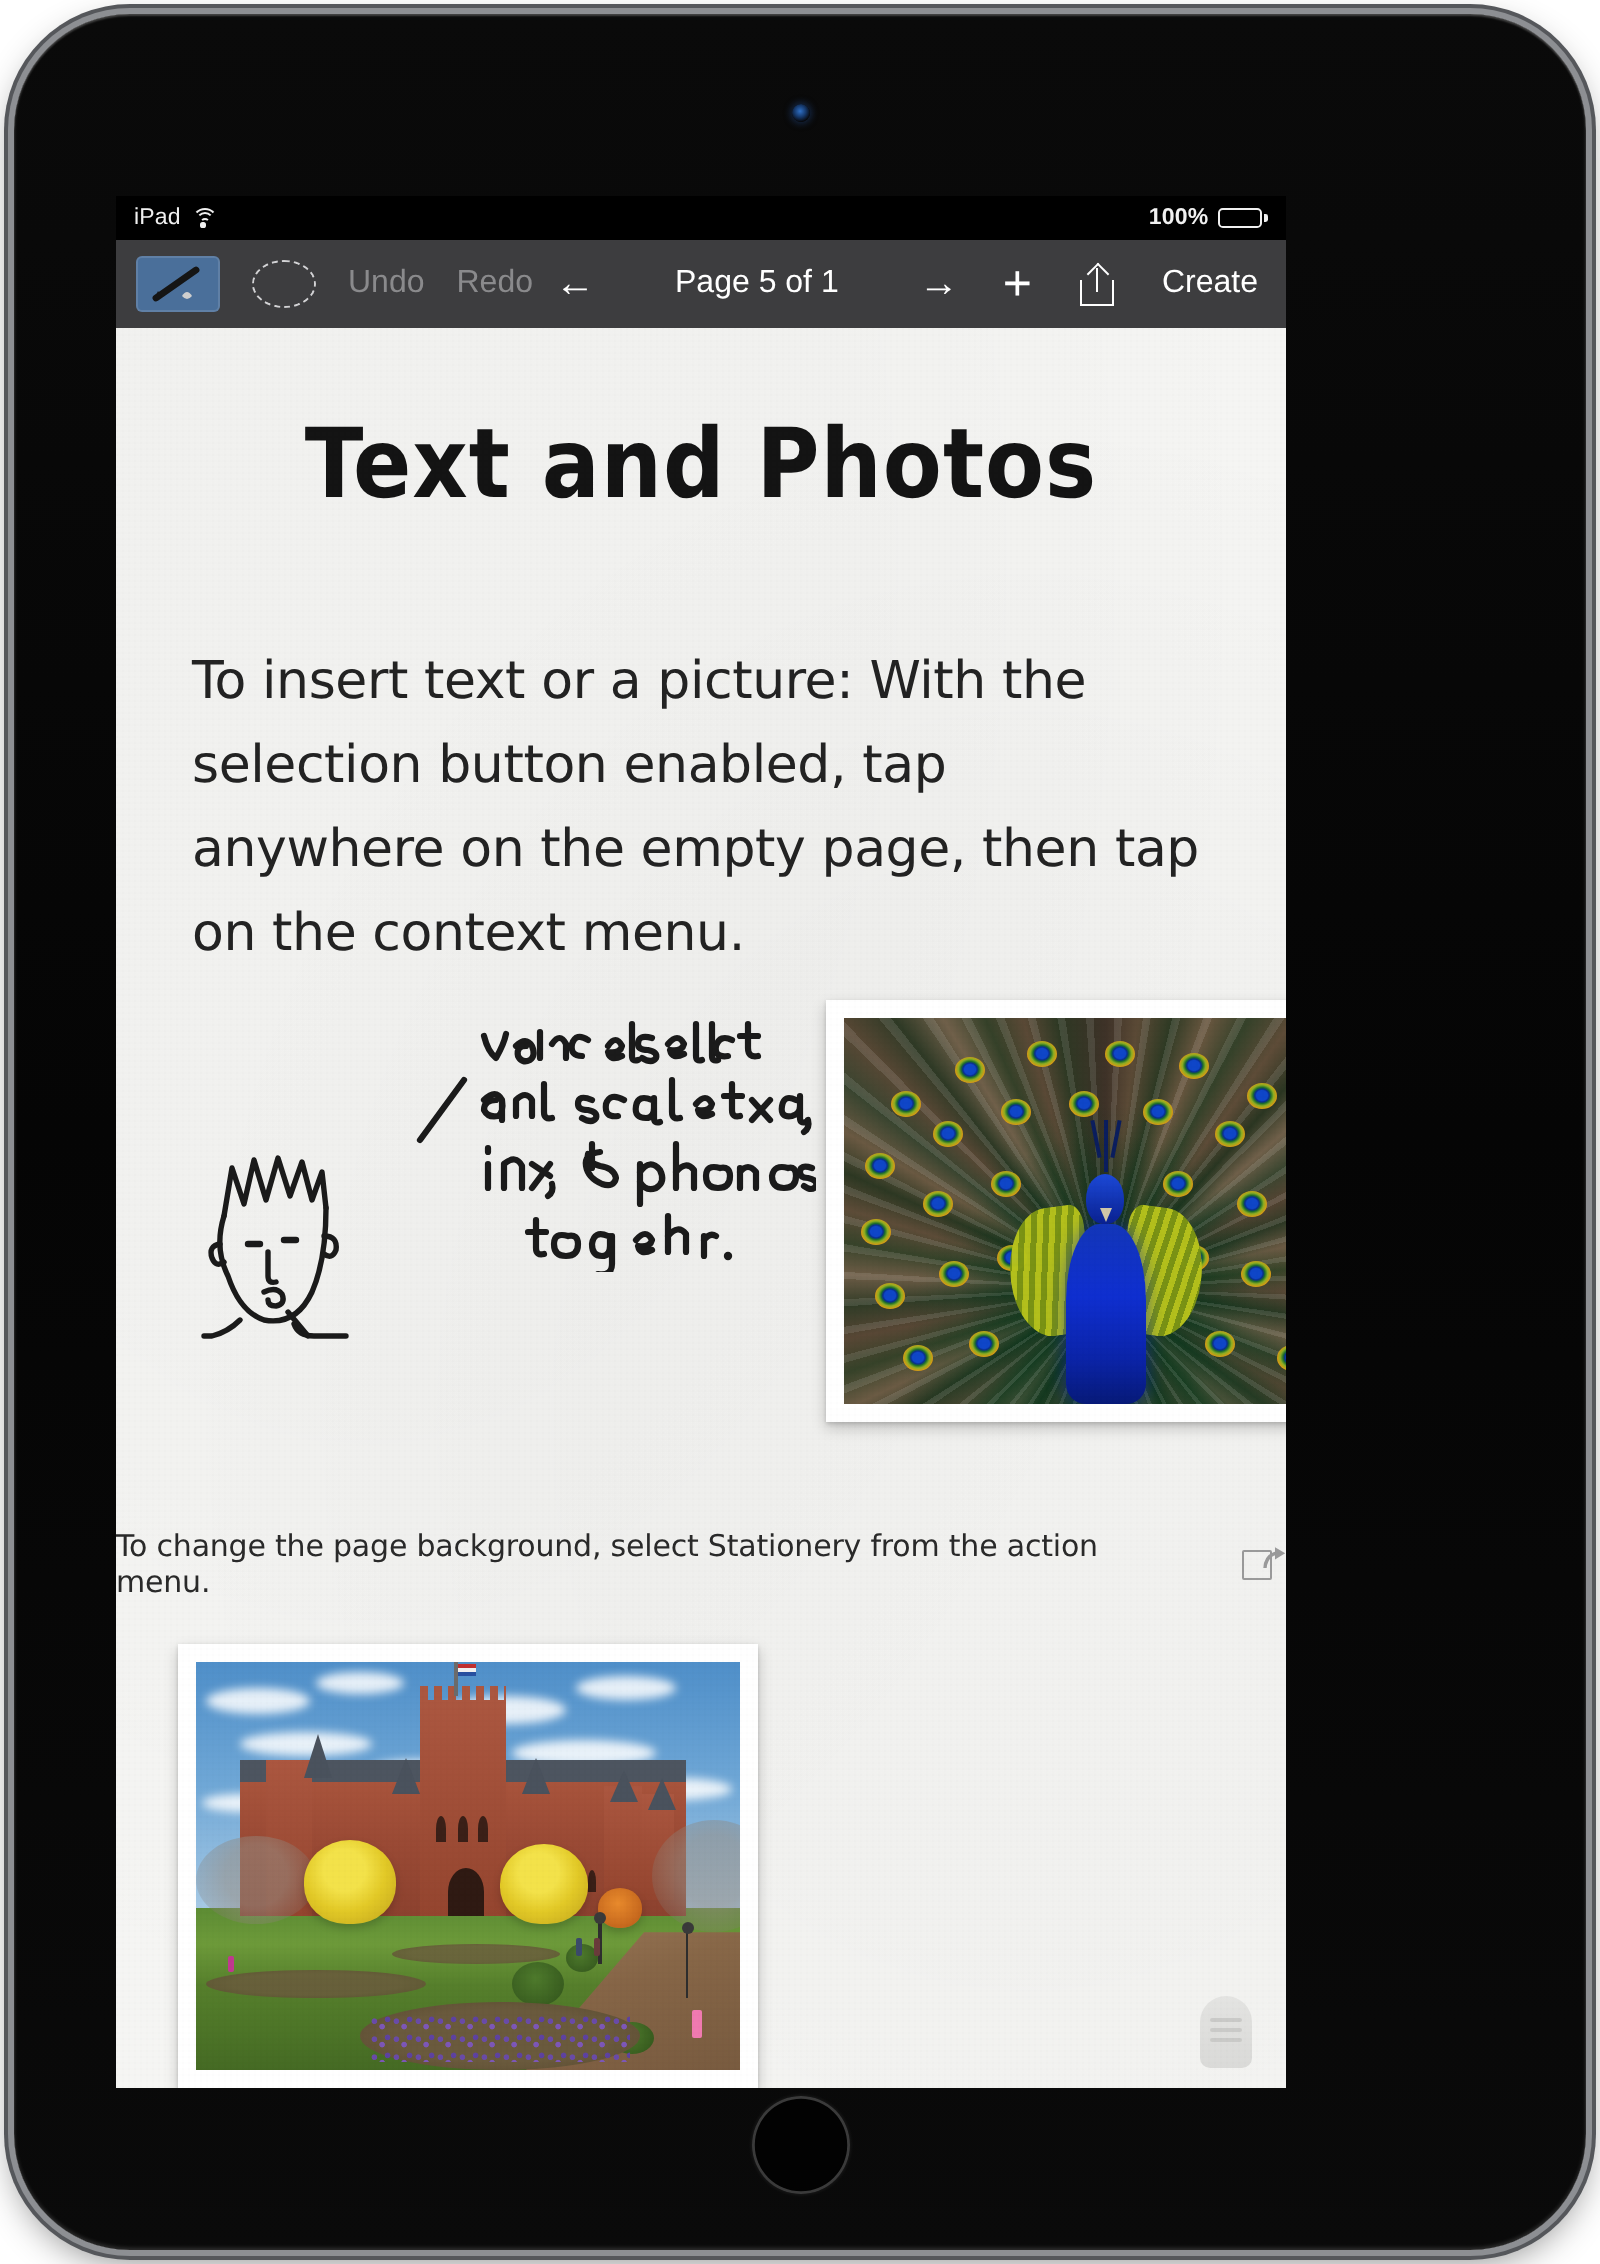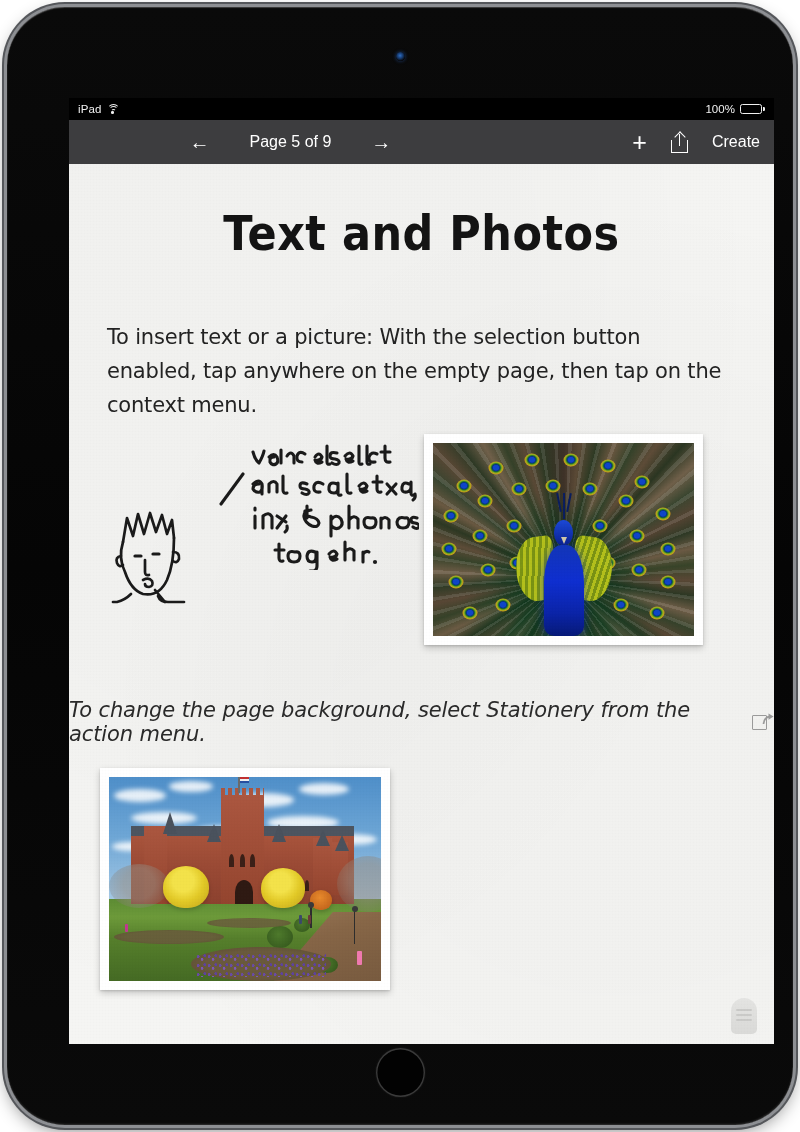--- a/index.html
+++ b/index.html
@@ -28,33 +28,33 @@
   }
   #home-button{
     position:absolute;left:50%;bottom:28px;width:49px;height:49px;margin-left:-24.5px;
     border-radius:50%;
     background:#020202;
     box-shadow:inset 0 0 0 1.4px #3a3a3a, 0 0 2px rgba(255,255,255,.10);
   }
 
   
   #screen{
-    position:absolute;left:62px;top:91px;width:705px;height:946px;
+    position:absolute;left:51px;top:91px;width:585px;height:946px;
     background:#000;overflow:hidden;
   }
 
   
   #status-bar{
     height:22px;background:#000;color:#f0f0f0;
     display:flex;align-items:center;padding:0 9px;
     font-size:11.5px;letter-spacing:.1px;position:relative;
   }
   .sb-left{display:flex;align-items:center;gap:5px;}
   .sb-center{position:absolute;left:0;right:0;text-align:center;font-size:11.5px;font-weight:bold;pointer-events:none;}
-  .sb-right{margin-left:auto;display:flex;align-items:center;gap:5px;position:relative;z-index:2;}
+  .sb-right{margin-left:auto;display:flex;align-items:center;gap:5px;position:relative;z-index:2;font-weight:bold;}
   .wifi{display:inline-block;width:12px;height:10px;position:relative;}
   .wifi i{position:absolute;left:50%;border:1.4px solid #f0f0f0;border-bottom-color:transparent;
     border-left-color:transparent;border-right-color:transparent;border-radius:50% 50% 0 0;}
   .wifi i.a{width:11px;height:11px;margin-left:-5.5px;top:0;}
   .wifi i.b{width:7px;height:7px;margin-left:-3.5px;top:2.4px;}
   .wifi i.c{width:3px;height:3px;margin-left:-1.5px;top:4.8px;}
   .wifi u{position:absolute;left:50%;bottom:0;width:2.6px;height:2.6px;margin-left:-1.3px;
     background:#f0f0f0;border-radius:50%;}
   .battery{display:inline-flex;align-items:center;}
   .battery .shell{width:22px;height:10.5px;border:1.3px solid #f0f0f0;border-radius:2.4px;padding:1.2px;box-sizing:border-box;}
@@ -110,21 +110,21 @@
 
   #page-title{
     text-align:center;margin:44px 0 0 0;
     font-size:43px;font-weight:bold;letter-spacing:.5px;
     font-family:"DejaVu Sans",sans-serif;color:#141414;
     transform:scaleY(1.12);
   }
 
   #intro-text{
     margin:62px 38px 0 38px;
-    font-size:21px;line-height:1.62;color:#232323;
+    font-size:26px;line-height:1.62;color:#232323;
     font-family:"DejaVu Sans",sans-serif;letter-spacing:-.2px;
   }
 
   
   #mid-row{position:relative;height:250px;margin-top:12px;}
 
   #ink-note{position:absolute;left:150px;top:6px;width:200px;}
   #ink-note svg{display:block;}
 
   #doodle{position:absolute;left:42px;top:70px;width:108px;height:112px;}
@@ -203,21 +203,21 @@
   }
   .crest:before{left:-5px;transform:rotate(-11deg);}
   .crest:after{left:5px;transform:rotate(11deg);}
 
   
   #stationery-row{
     display:flex;align-items:center;justify-content:center;gap:26px;
     margin-top:14px;
   }
   #stationery-text{
-    font-size:21px;color:#2a2a2a;font-family:"DejaVu Sans",sans-serif;letter-spacing:-.1px;font-style:italic;
+    font-size:15px;color:#2a2a2a;font-family:"DejaVu Sans",sans-serif;letter-spacing:-.1px;
   }
   .action-ico{width:22px;height:19px;position:relative;flex:0 0 auto;}
   .action-ico .bx{position:absolute;left:0;top:2px;width:15px;height:15px;
     border:1.7px solid #9a9a9a;box-sizing:border-box;border-radius:1px;}
   .action-ico .arw{position:absolute;right:0;top:0;width:13px;height:13px;}
 
   
   #bottom-row{position:relative;height:250px;margin-top:22px;}
   #castle-frame{position:absolute;left:31px;top:0;width:290px;height:222px;}
   #outro-text{
@@ -336,24 +336,36 @@
       <div class="sb-right">
         <span>100%</span>
         <span class="battery">
           <span class="shell"><span class="fill"></span></span>
           <span class="cap"></span>
         </span>
       </div>
     </div>
 
     <div id="toolbar">
+      <div class="tb-group tb-left">
+        <div class="pen-tool">
+          <svg width="30" height="20" viewBox="0 0 30 20">
+            <line x1="4" y1="17" x2="24" y2="3" stroke="#151515" stroke-width="3.4" stroke-linecap="round"></line>
+            <path d="M3 18 L7 16.5 L5 13.5 Z" fill="#151515"></path>
+            <path d="M17 16 q2.5 -4 5 0 q-2.5 3 -5 0 z" fill="#cfcfcf"></path>
+          </svg>
+        </div>
+        <div class="lasso-tool"></div>
+        <span class="tb-btn dim">Undo</span>
+        <span class="tb-btn dim">Redo</span>
+      </div>
 
       <div class="tb-center">
         <span class="arrow-glyph">←</span>
-        <span class="page-label">Page 5 of 9</span>
+        <span class="page-label">Page 5 of 1</span>
         <span class="arrow-glyph">→</span>
       </div>
 
       <div class="tb-group tb-right">
         <span class="plus-glyph">+</span>
         <span class="share-ico">
           <span class="bx"></span>
             <span class="st"></span>
             <span class="ah"></span>
         </span>

